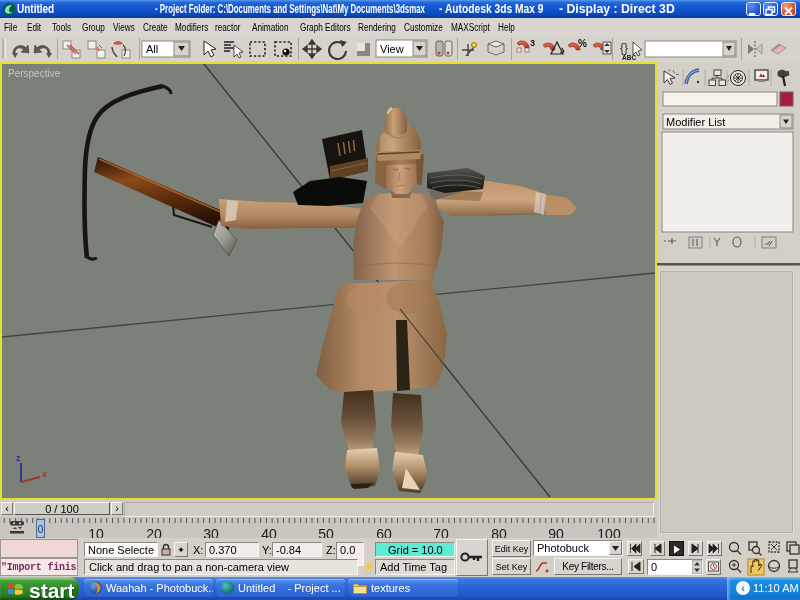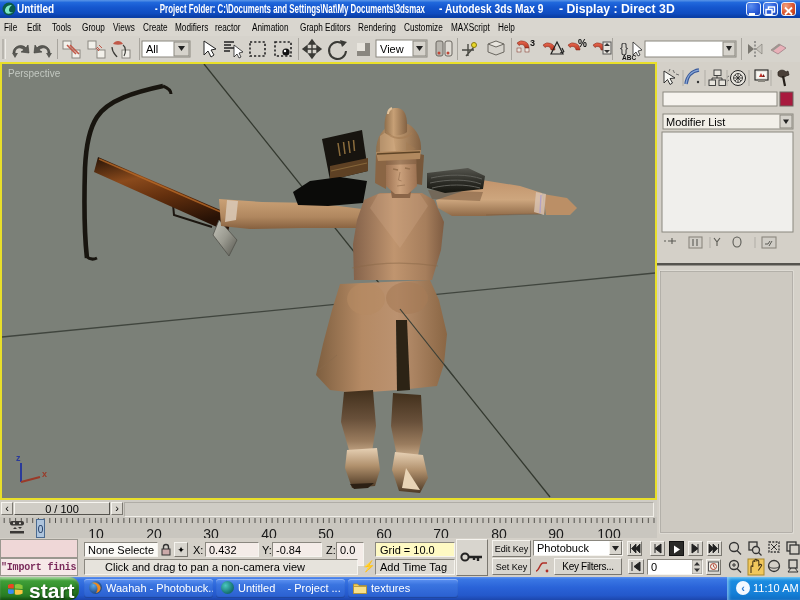--- a/index.html
+++ b/index.html
@@ -437,27 +437,27 @@
 
     <div class="abs" style="left:0;top:1px;width:78px;height:19px;background:#efd7d7;border:1px solid #9a978f;box-sizing:border-box"></div>
     <div class="abs" style="left:0;top:20px;width:78px;height:18px;background:#f6e8e8;border:1px solid #9a978f;box-sizing:border-box;font-family:'Liberation Mono',monospace;font-size:10px;font-weight:bold;color:#7a2a5a;letter-spacing:-.2px;line-height:17px;white-space:nowrap;overflow:hidden">"Import finis</div>
     <div class="sunk" style="left:84px;top:4px;width:74px;height:15px;background:#fbfaf7;line-height:14px;padding-left:3px;white-space:nowrap;overflow:hidden">None Selecte</div>
     <svg class="abs" style="left:160px;top:5px" width="12" height="13" viewBox="0 0 12 13">
       <rect x="2" y="6" width="8" height="6" fill="#caa" stroke="#333"></rect>
       <path d="M3.5,6 v-2 a2.5,2.5 0 0,1 5,0 v2" fill="none" stroke="#333" stroke-width="1.4"></path>
     </svg>
     <div class="rais" style="left:174px;top:4px;width:14px;height:15px;line-height:13px"><span style="font-size:9px">✦</span></div>
     <span class="abs" style="left:193px;top:6px;font-size:11px">X:</span>
-    <div class="sunk" style="left:205px;top:4px;width:54px;height:15px;background:#f4ece8;line-height:14px;padding-left:3px">0.432</div>
+    <div class="sunk" style="left:205px;top:4px;width:54px;height:15px;background:#f4ece8;line-height:14px;padding-left:3px">0.370</div>
     <span class="abs" style="left:262px;top:6px;font-size:11px">Y:</span>
     <div class="sunk" style="left:272px;top:4px;width:50px;height:15px;background:#f4ece8;line-height:14px;padding-left:3px">-0.84</div>
     <span class="abs" style="left:326px;top:6px;font-size:11px">Z:</span>
     <div class="sunk" style="left:336px;top:4px;width:28px;height:24px;background:#f4ece8;line-height:14px;padding-left:3px">0.0</div>
-    <div class="sunk" style="left:375px;top:4px;width:80px;height:15px;line-height:14px;padding-left:4px;background:#fef9c3">Grid = 10.0</div>
-    <div class="sunk" style="left:84px;top:21px;width:274px;height:16px;background:#e6e3dc;line-height:15px;padding-left:20px;white-space:nowrap">Click and drag to pan a non-camera view</div>
+    <div class="sunk" style="left:375px;top:4px;width:80px;height:15px;line-height:14px;padding-left:12px;background:#5eead4">Grid = 10.0</div>
+    <div class="sunk" style="left:84px;top:21px;width:274px;height:16px;background:#e6e3dc;line-height:15px;padding-left:4px;white-space:nowrap">Click and drag to pan a non-camera view</div>
     <span class="abs" style="left:362px;top:22px;font-size:11px;color:#b0ada4">⚡</span>
     <div class="sunk" style="left:375px;top:21px;width:80px;height:16px;background:#dedbd4;line-height:15px;padding-left:4px">Add Time Tag</div>
 
     <div class="rais" style="left:456px;top:1px;width:32px;height:37px"></div>
     <svg class="abs" style="left:460px;top:12px" width="24" height="14" viewBox="0 0 24 14">
       <circle cx="5" cy="7" r="3.6" fill="none" stroke="#222" stroke-width="2"></circle>
       <path d="M9,7 h13 m-4,0 v4 m-4,-4 v3" stroke="#222" stroke-width="2.4" fill="none"></path>
     </svg>
     <div class="rais" style="left:492px;top:2px;width:39px;height:17px;line-height:16px;font-size:9px">Edit Key</div>
     <div class="rais" style="left:492px;top:20px;width:39px;height:17px;line-height:16px;font-size:9px">Set Key</div>

